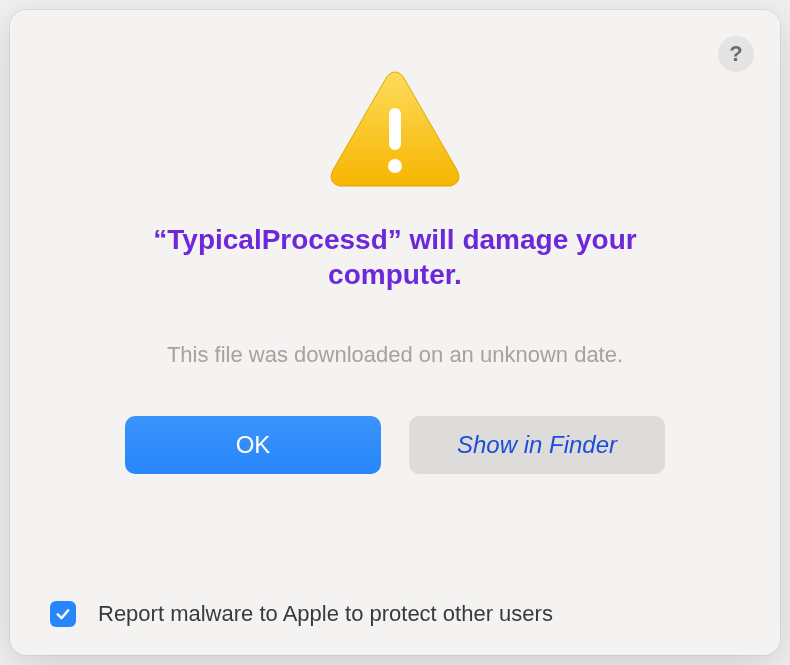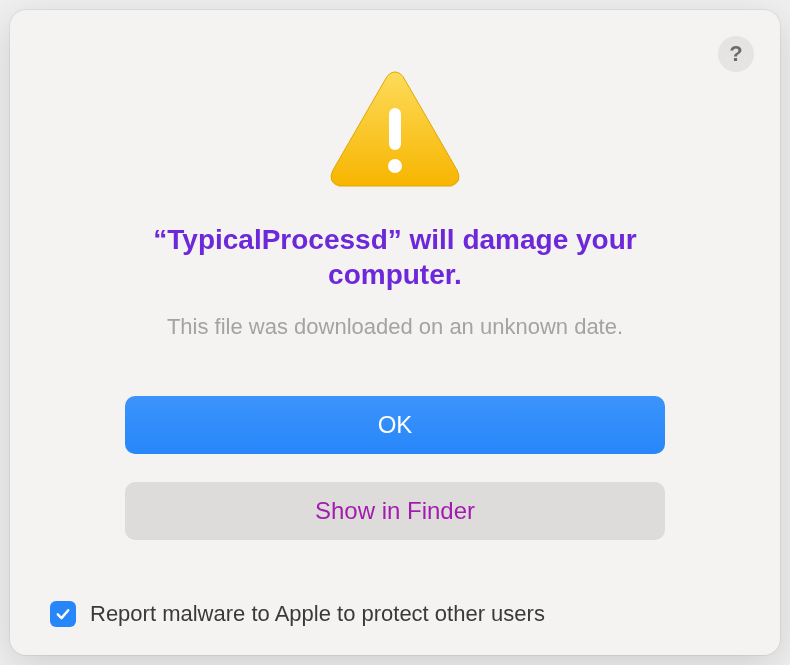--- a/index.html
+++ b/index.html
@@ -58,53 +58,53 @@
       text-align: center;
       line-height: 1.25;
       margin-bottom: 22px;
       max-width: 600px;
     }
     .subtitle {
       font-size: 22px;
       color: #a5a3a1;
       text-align: center;
       margin-bottom: 48px;
+      margin-top: 28px;
     }
     .buttons {
       width: 540px;
       display: flex;
-      flex-direction: column;
       gap: 28px;
       margin-bottom: 44px;
-      margin-top: 8px;
     }
     .btn {
       width: 100%;
       height: 58px;
       border-radius: 10px;
       border: none;
       font-size: 24px;
       font-weight: 400;
       cursor: pointer;
       display: flex;
       align-items: center;
       justify-content: center;
     }
     .btn-primary {
       background: linear-gradient(180deg, #3c94fb 0%, #2786fa 100%);
       color: #ffffff;
     }
     .btn-secondary {
       background: #dedcda;
-      color: #a21caf;
+      color: #1d4ed8;
+      font-style: italic;
     }
     .checkbox-row {
       display: flex;
       align-items: center;
-      gap: 14px;
+      gap: 22px;
       align-self: flex-start;
       margin-left: 0px;
       margin-top: auto;
     }
     .checkbox {
       width: 26px;
       height: 26px;
       border-radius: 6px;
       background: #2786fa;
       display: flex;

